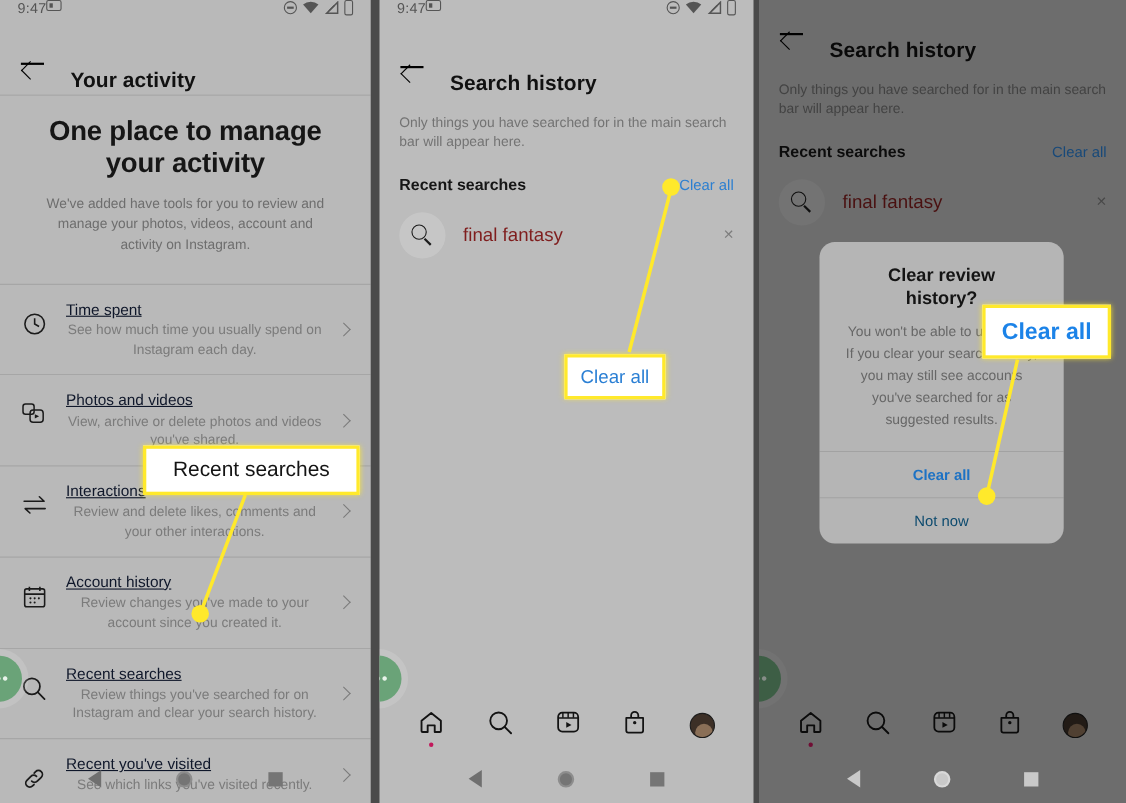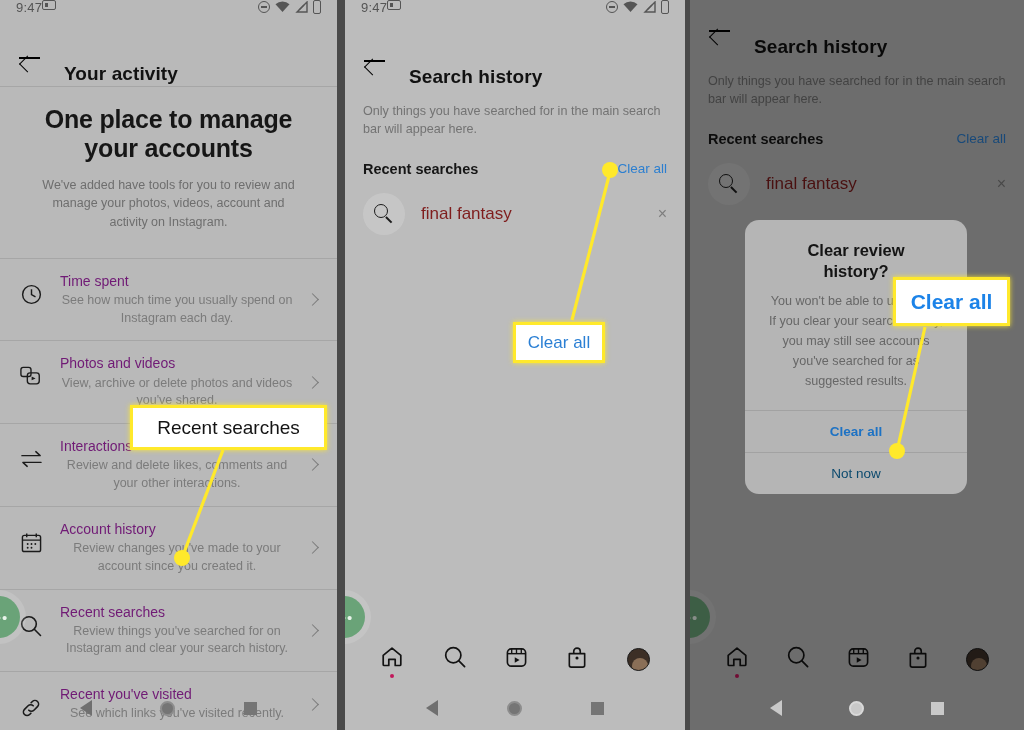--- a/index.html
+++ b/index.html
@@ -44,21 +44,21 @@
   .hero { padding: 18px 20px 26px; text-align: center; }
   .hero h1 { font-size: 25px; line-height: 1.17; font-weight: 700; color: #161616; letter-spacing: -.2px; }
   .hero p { margin-top: 12px; font-size: 12.5px; line-height: 1.5; color: #6e6e6e; padding: 0 14px; }
 
   
   .row { display: flex; align-items: flex-start; gap: 14px; padding: 13px 14px 13px 16px;
          border-top: 1px solid rgba(0,0,0,.10); position: relative; }
   .row .rowicon { width: 30px; flex: none; display: flex; align-items: center; justify-content: center;
                   color: #1b1b1b; padding-top: 12px; }
   .row .rowtxt { flex: 1; }
-  .row .rowtitle { font-size: 14px; color: #701a75; line-height: 1.3; }
+  .row .rowtitle { font-size: 14px; color: #0f172a; line-height: 1.3; text-decoration: underline; }
   .row .rowdesc { font-size: 12.5px; color: #7b7b7b; line-height: 1.42; margin-top: 2px; text-align: center; }
   .chev { width: 9px; height: 9px; border-right: 1.7px solid #7b7b7b; border-top: 1.7px solid #7b7b7b;
           transform: rotate(45deg); align-self: center; margin-right: 6px; flex:none;}
 
   
   .sub-note { padding: 10px 18px 0; font-size: 12.6px; line-height: 1.45; color: #737373; }
   .sec-head { display: flex; align-items: center; padding: 22px 18px 8px; }
   .sec-head .sh-title { font-size: 14.5px; font-weight: 700; color: #161616; }
   .sec-head .sh-action { margin-left: auto; font-size: 13.5px; color: #2c7fd0; }
   .search-row { display: flex; align-items: center; gap: 16px; padding: 8px 18px; }
@@ -145,21 +145,21 @@
       </span>
     </div>
 
     <div class="appbar">
       <span class="back-arrow"></span>
       <span class="title">Your activity</span>
     </div>
     <div class="divider-line"></div>
 
     <div class="hero">
-      <h1>One place to manage your accounts</h1>
+      <h1>One place to manage your activity</h1>
       <p>We've added have tools for you to review and manage your photos, videos, account and activity on Instagram.</p>
     </div>
 
     <div class="row">
       <span class="rowicon">
         <svg width="21" height="21" viewBox="0 0 22 22">
             <circle cx="11" cy="11" r="9.3" fill="none" stroke="currentColor" stroke-width="1.5"></circle>
             <path d="M11 5.6V11l4.2 2.4" fill="none" stroke="currentColor" stroke-width="1.5"></path>
           </svg>
       </span>

